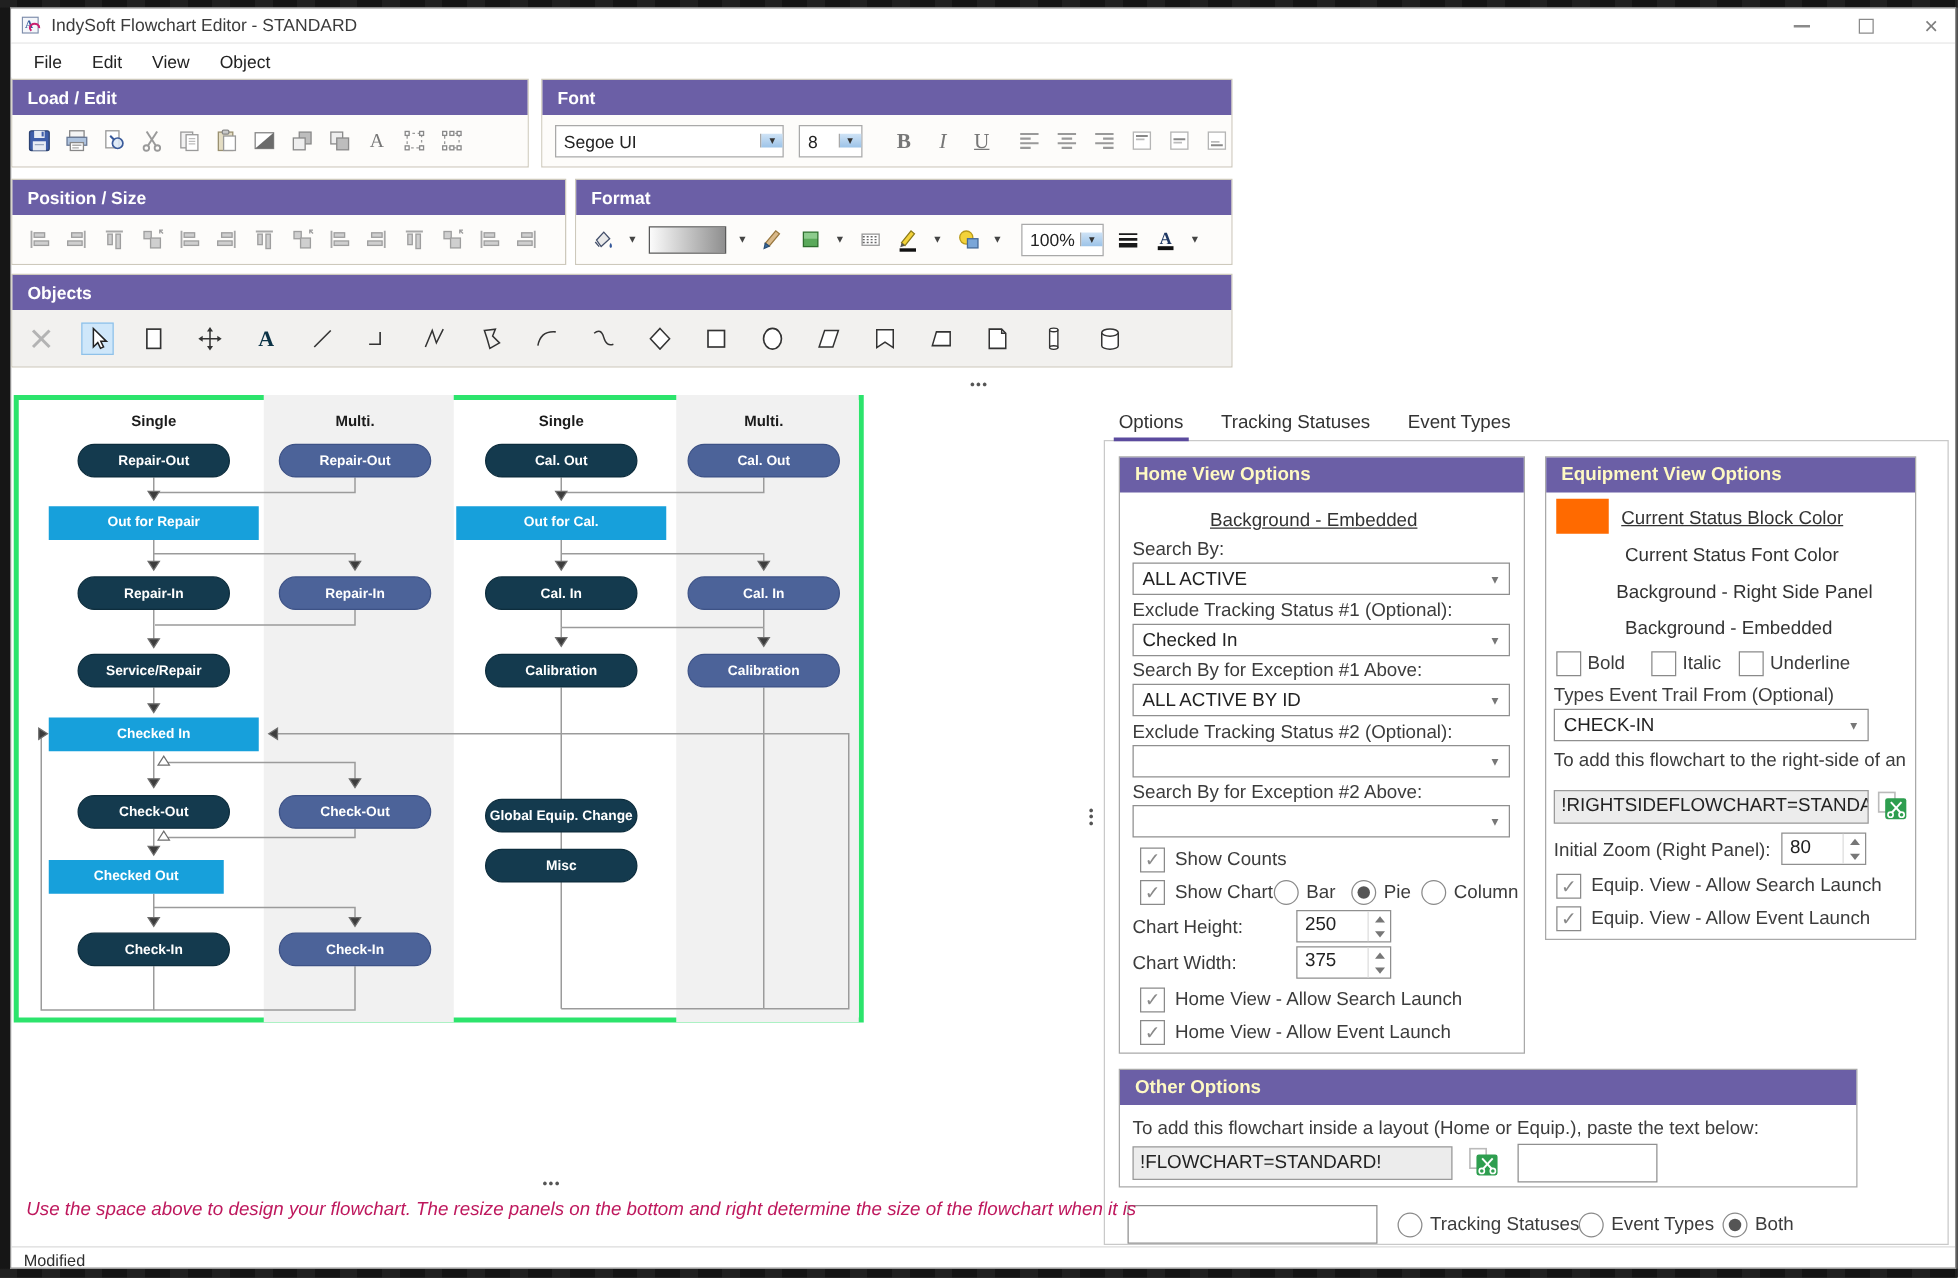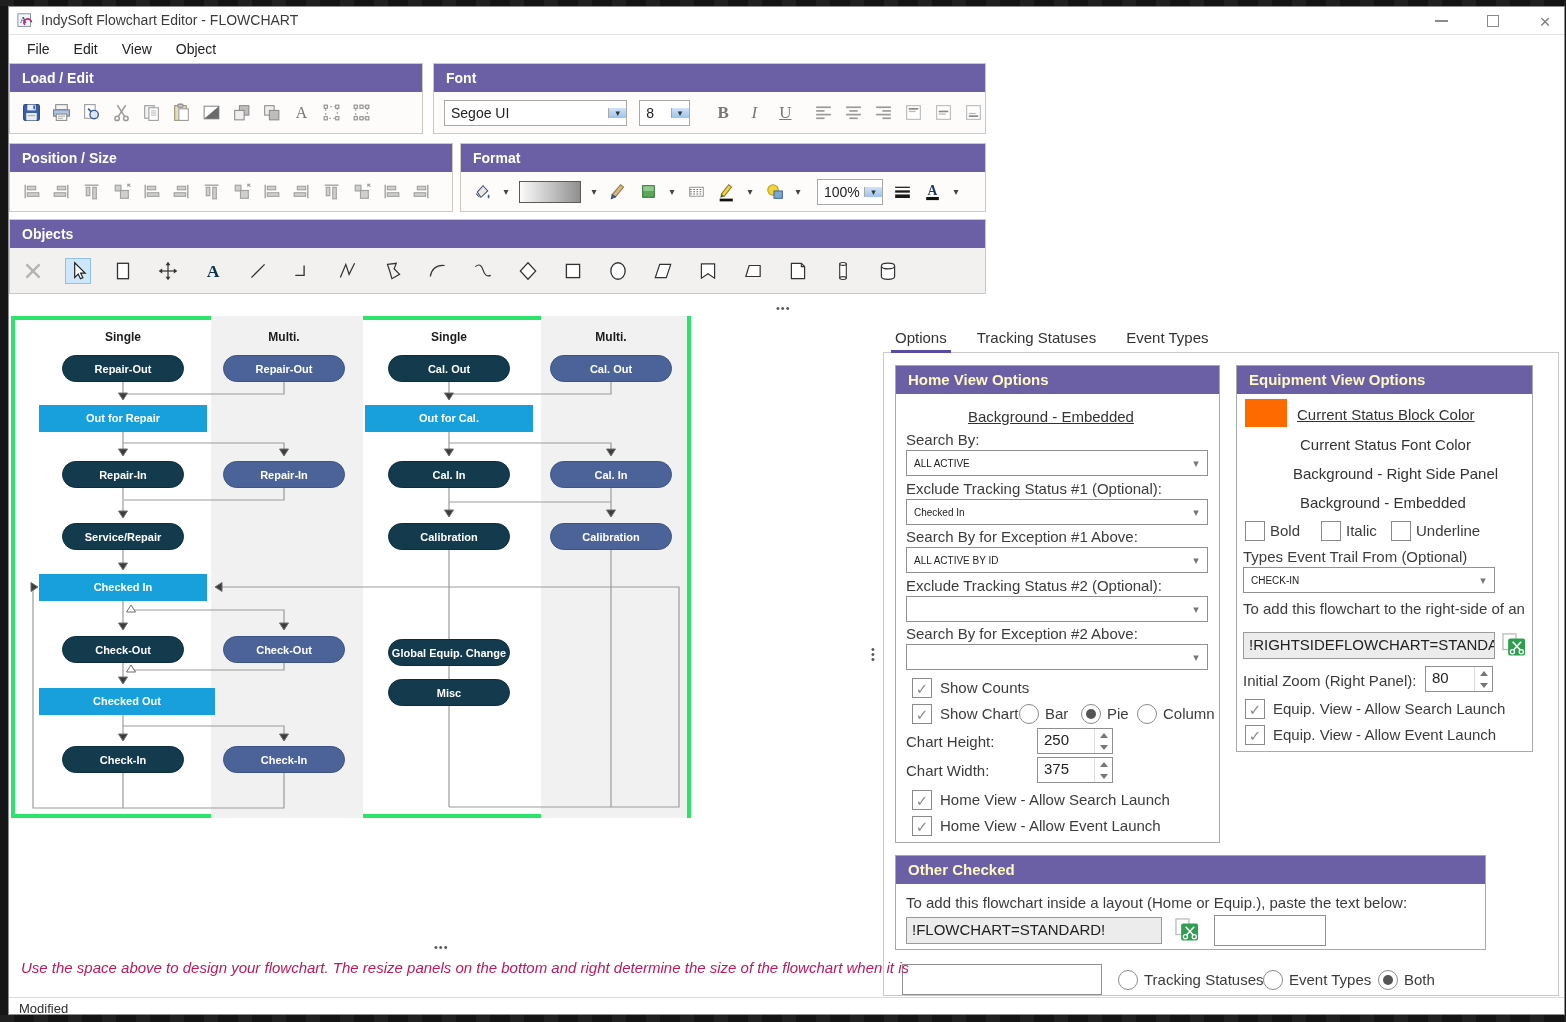--- a/index.html
+++ b/index.html
@@ -51,21 +51,21 @@
   .tabs{position:absolute;display:flex;gap:22px;height:26px;z-index:3;}
   .tab{font-size:15px;color:#333;padding:2px 4px 6px 4px;}
   .tab.active{border-bottom:3px solid #5b4b9e;}
   .rpanel{position:absolute;background:#fff;border:1px solid #c9c9c9;}
   .gbox{position:absolute;border:1px solid #a9a9a9;background:#fff;}
   .gbox-h{height:28px;background:#6b5fa6;color:#fef9c3;font-weight:bold;font-size:15px;line-height:28px;padding-left:12px;}
   .lbl{position:absolute;font-size:15px;color:#3c3c3c;white-space:nowrap;}
   .linklbl{position:absolute;font-size:15px;color:#333;white-space:nowrap;}
   .linklbl.u{text-decoration:underline;}
   .combo{position:absolute;height:26px;border:1px solid #8f8f8f;background:#fff;display:flex;align-items:center;}
-  .combo .cval{flex:1;font-size:10px;color:#222;padding:0 7px;white-space:nowrap;overflow:hidden;}
+  .combo .cval{flex:1;font-size:15px;color:#222;padding:0 7px;white-space:nowrap;overflow:hidden;}
   .combo .ccaret{width:22px;text-align:center;color:#777;font-size:11px;}
   .cb{position:absolute;width:20px;height:20px;border:1px solid #8a8a8a;background:#fff;color:#8a8a8a;font-size:15px;line-height:19px;text-align:center;}
   .cb.checked::after{content:"\2713";}
   .cblbl{position:absolute;font-size:15px;color:#3c3c3c;white-space:nowrap;}
   .radio{position:absolute;width:20px;height:20px;border:1px solid #8a8a8a;border-radius:50%;background:#fff;}
   .radio.sel::after{content:"";position:absolute;left:4px;top:4px;width:10px;height:10px;border-radius:50%;background:#555;}
   .rlbl{position:absolute;font-size:15px;color:#3c3c3c;white-space:nowrap;}
   .spin{position:absolute;height:26px;border:1px solid #8f8f8f;background:#fff;display:flex;}
   .spin .sval{flex:1;font-size:15px;color:#222;padding:2px 6px;}
   .spin .sbtns{width:18px;display:flex;flex-direction:column;align-items:center;justify-content:space-around;border-left:1px solid #ddd;}
@@ -87,21 +87,21 @@
 <div class="darkstrip" style="top:1015px;height:7px;"></div>
 
 <div class="app-window">
 
   <div class="titlebar">
     <span class="appicon" id="appicon"><svg viewBox="0 0 20 20">
           <rect x="1" y="2" width="14" height="14" fill="#f4f6fa" stroke="#7a8aa8"></rect>
           <text x="7" y="12" font-size="10" fill="#35589a" text-anchor="middle" font-weight="bold" font-family="Liberation Serif,serif">A</text>
           <path d="M9,14 a4.2,3.6 0 1 1 7,-2.4" stroke="#c81f6e" stroke-width="1.8" fill="none"></path>
         </svg></span>
-    <span class="title">IndySoft Flowchart Editor - FLOWCHART</span>
+    <span class="title">IndySoft Flowchart Editor - STANDARD</span>
     <div class="winctl" id="winctl">
         <span class="winbtn">
           <span class="mini"></span>
         </span>
         <span class="winbtn">
           <span class="maxi"></span>
         </span>
         <span class="winbtn">
           <span class="clos">×</span>
         </span>
@@ -643,21 +643,21 @@
       <div id="fnodes">
           <div class="fnode dark pill" style="left: 51px; top: 38.5px; width: 122px;">Repair-Out</div>
           <div class="fnode mid pill" style="left: 212px; top: 38.5px; width: 122px;">Repair-Out</div>
           <div class="fnode blue" style="left: 28px; top: 88.5px; width: 168px;">Out for Repair</div>
           <div class="fnode dark pill" style="left: 51px; top: 144.5px; width: 122px;">Repair-In</div>
           <div class="fnode mid pill" style="left: 212px; top: 144.5px; width: 122px;">Repair-In</div>
           <div class="fnode dark pill" style="left: 51px; top: 206.5px; width: 122px;">Service/Repair</div>
           <div class="fnode blue" style="left: 28px; top: 257.5px; width: 168px;">Checked In</div>
           <div class="fnode dark pill" style="left: 51px; top: 319.5px; width: 122px;">Check-Out</div>
           <div class="fnode mid pill" style="left: 212px; top: 319.5px; width: 122px;">Check-Out</div>
-          <div class="fnode blue" style="left: 28px; top: 371.5px; width: 176px;">Checked Out</div>
+          <div class="fnode blue" style="left: 28px; top: 371.5px; width: 140px;">Checked Out</div>
           <div class="fnode dark pill" style="left: 51px; top: 429.5px; width: 122px;">Check-In</div>
           <div class="fnode mid pill" style="left: 212px; top: 429.5px; width: 122px;">Check-In</div>
           <div class="fnode dark pill" style="left: 377px; top: 38.5px; width: 122px;">Cal. Out</div>
           <div class="fnode mid pill" style="left: 539px; top: 38.5px; width: 122px;">Cal. Out</div>
           <div class="fnode blue" style="left: 354px; top: 88.5px; width: 168px;">Out for Cal.</div>
           <div class="fnode dark pill" style="left: 377px; top: 144.5px; width: 122px;">Cal. In</div>
           <div class="fnode mid pill" style="left: 539px; top: 144.5px; width: 122px;">Cal. In</div>
           <div class="fnode dark pill" style="left: 377px; top: 206.5px; width: 122px;">Calibration</div>
           <div class="fnode mid pill" style="left: 539px; top: 206.5px; width: 122px;">Calibration</div>
           <div class="fnode dark pill" style="left: 377px; top: 322.5px; width: 122px;">Global Equip. Change</div>
@@ -779,21 +779,21 @@
       </div>
 
       <span class="cb checked" style="left:8px;top:333px;"></span>
       <span class="cblbl" style="left:36px;top:334px;">Equip. View - Allow Search Launch</span>
       <span class="cb checked" style="left:8px;top:359px;"></span>
       <span class="cblbl" style="left:36px;top:360px;">Equip. View - Allow Event Launch</span>
     </div>
 
     
     <div class="gbox" style="left:11px;top:502px;width:591px;height:95px;">
-      <div class="gbox-h">Other Checked</div>
+      <div class="gbox-h">Other Options</div>
       <span class="lbl" style="left:10px;top:38px;">To add this flowchart inside a layout (Home or Equip.), paste the text below:</span>
       <div class="codefield" style="left:10px;top:61px;width:256px;"><span>!FLOWCHART=STANDARD!</span></div>
       <span class="snipbtn" style="left:278px;top:61px;"><svg viewBox="0 0 20 20" style="width: 26px; height: 26px;">
             <rect x="1.5" y="1.5" width="10" height="12" fill="#fff" stroke="#bbb"></rect>
             <rect x="5.5" y="5" width="13" height="13" rx="1.5" fill="#2e9e4f"></rect>
             <g stroke="#fff" stroke-width="1.2">
               <line x1="9" y1="7.5" x2="15" y2="14"></line>
               <line x1="15.5" y1="7.5" x2="9.5" y2="14"></line>
             </g>
             <circle cx="8.8" cy="15.2" r="1.6" fill="none" stroke="#fff"></circle>

